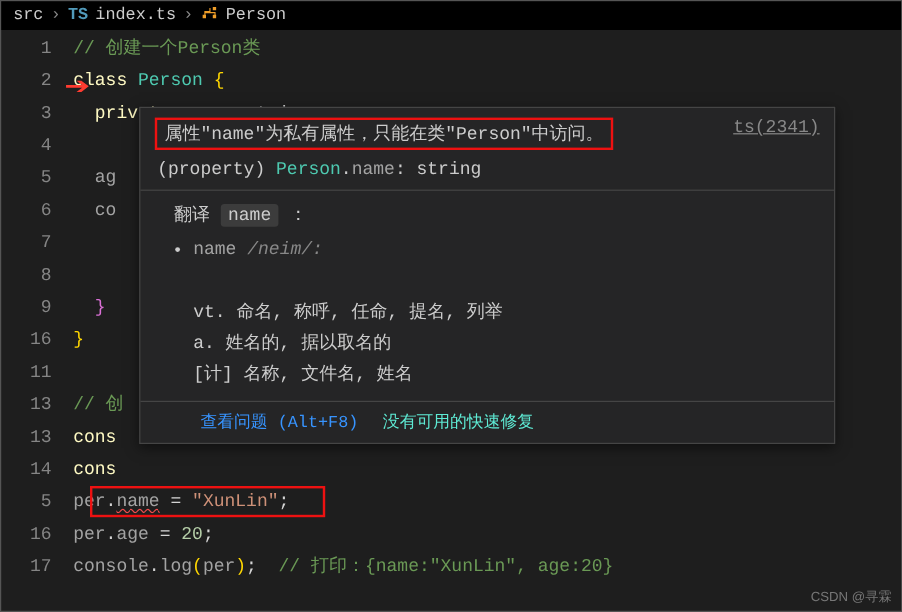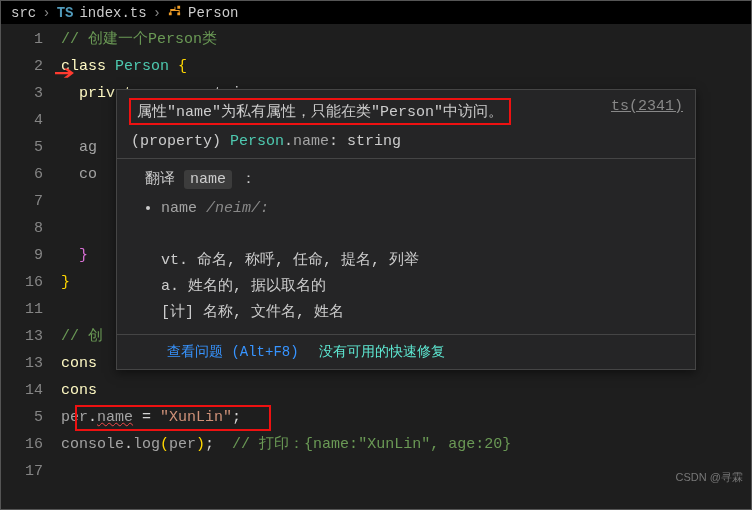--- a/index.html
+++ b/index.html
@@ -111,21 +111,21 @@
   .tooltip .foot a { color: #3794ff; text-decoration: none; margin-left: 36px; }
   .tooltip .foot .nofix { color: #5eead4; margin-left: 12px; }
   .red-box {
     border: 2px solid #e11;
     position: absolute;
     pointer-events: none;
   }
   .watermark {
     position: absolute;
     right: 8px;
-    bottom: 24px;
+    bottom: 4px;
     font-size: 11px;
     color: #777;
     font-family: Arial, sans-serif;
   }
 </style>
 </head>
 <body>
 
 <div class="breadcrumb">
   <span>src</span>
@@ -170,20 +170,21 @@
     <div class="line">  <span class="tk-prop">co</span></div>
     <div class="line"></div>
     <div class="line"></div>
     <div class="line">  <span class="tk-brace-p">}</span></div>
     <div class="line"><span class="tk-brace-y">}</span></div>
     <div class="line"></div>
     <div class="line"><span class="tk-comment">// 创</span></div>
     <div class="line"><span class="tk-keyword">cons</span></div>
     <div class="line"><span class="tk-keyword">cons</span></div>
     <div class="line"><span class="tk-prop">per</span><span class="tk-punc">.</span><span class="tk-prop err-underline">name</span><span class="tk-punc"> = </span><span class="tk-string">"XunLin"</span><span class="tk-punc">;</span></div>
+    <div class="line"><span class="tk-prop">per</span><span class="tk-punc">.</span><span class="tk-prop">age</span><span class="tk-punc"> = </span><span class="tk-num">20</span><span class="tk-punc">;</span></div>
     <div class="line"><span class="tk-prop">console</span><span class="tk-punc">.</span><span class="tk-func">log</span><span class="tk-brace-y">(</span><span class="tk-prop">per</span><span class="tk-brace-y">)</span><span class="tk-punc">;</span><span class="tk-comment">  // 打印：{name:"XunLin", age:20}</span></div>
   </div>
 </div>
 
 <div class="arrow">➔</div>
 
 <div class="tooltip">
   <div class="msg-row">
     <span class="msg">属性"name"为私有属性，只能在类"Person"中访问。</span>
     <span class="errcode">ts(2341)</span>

